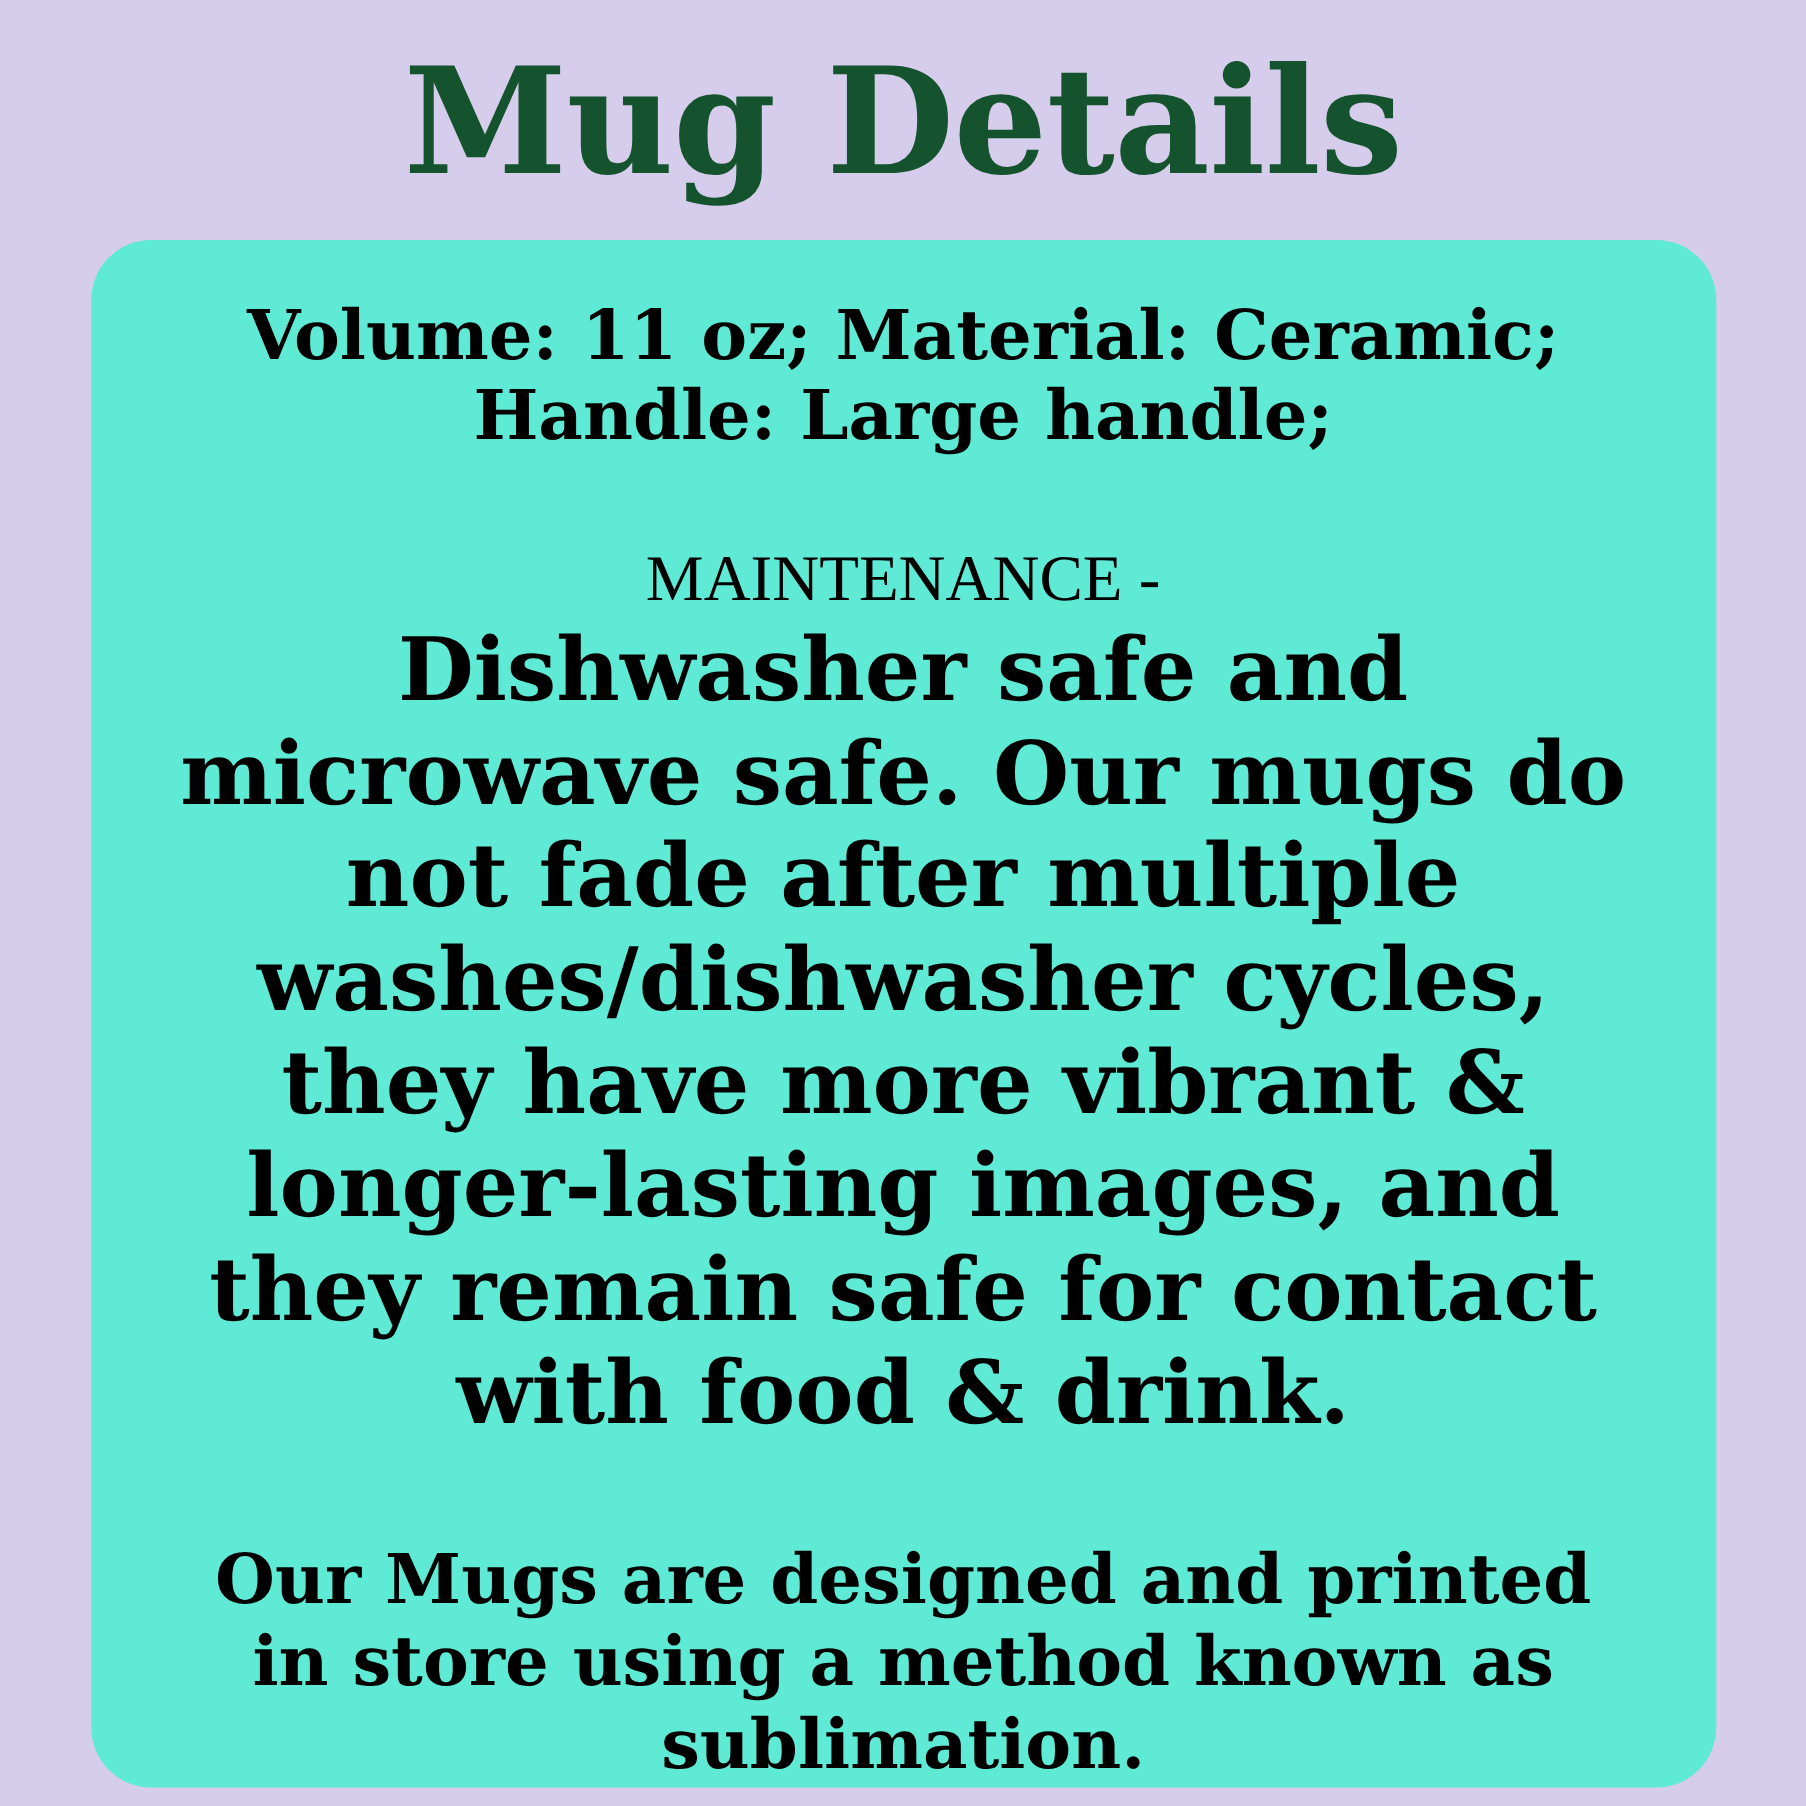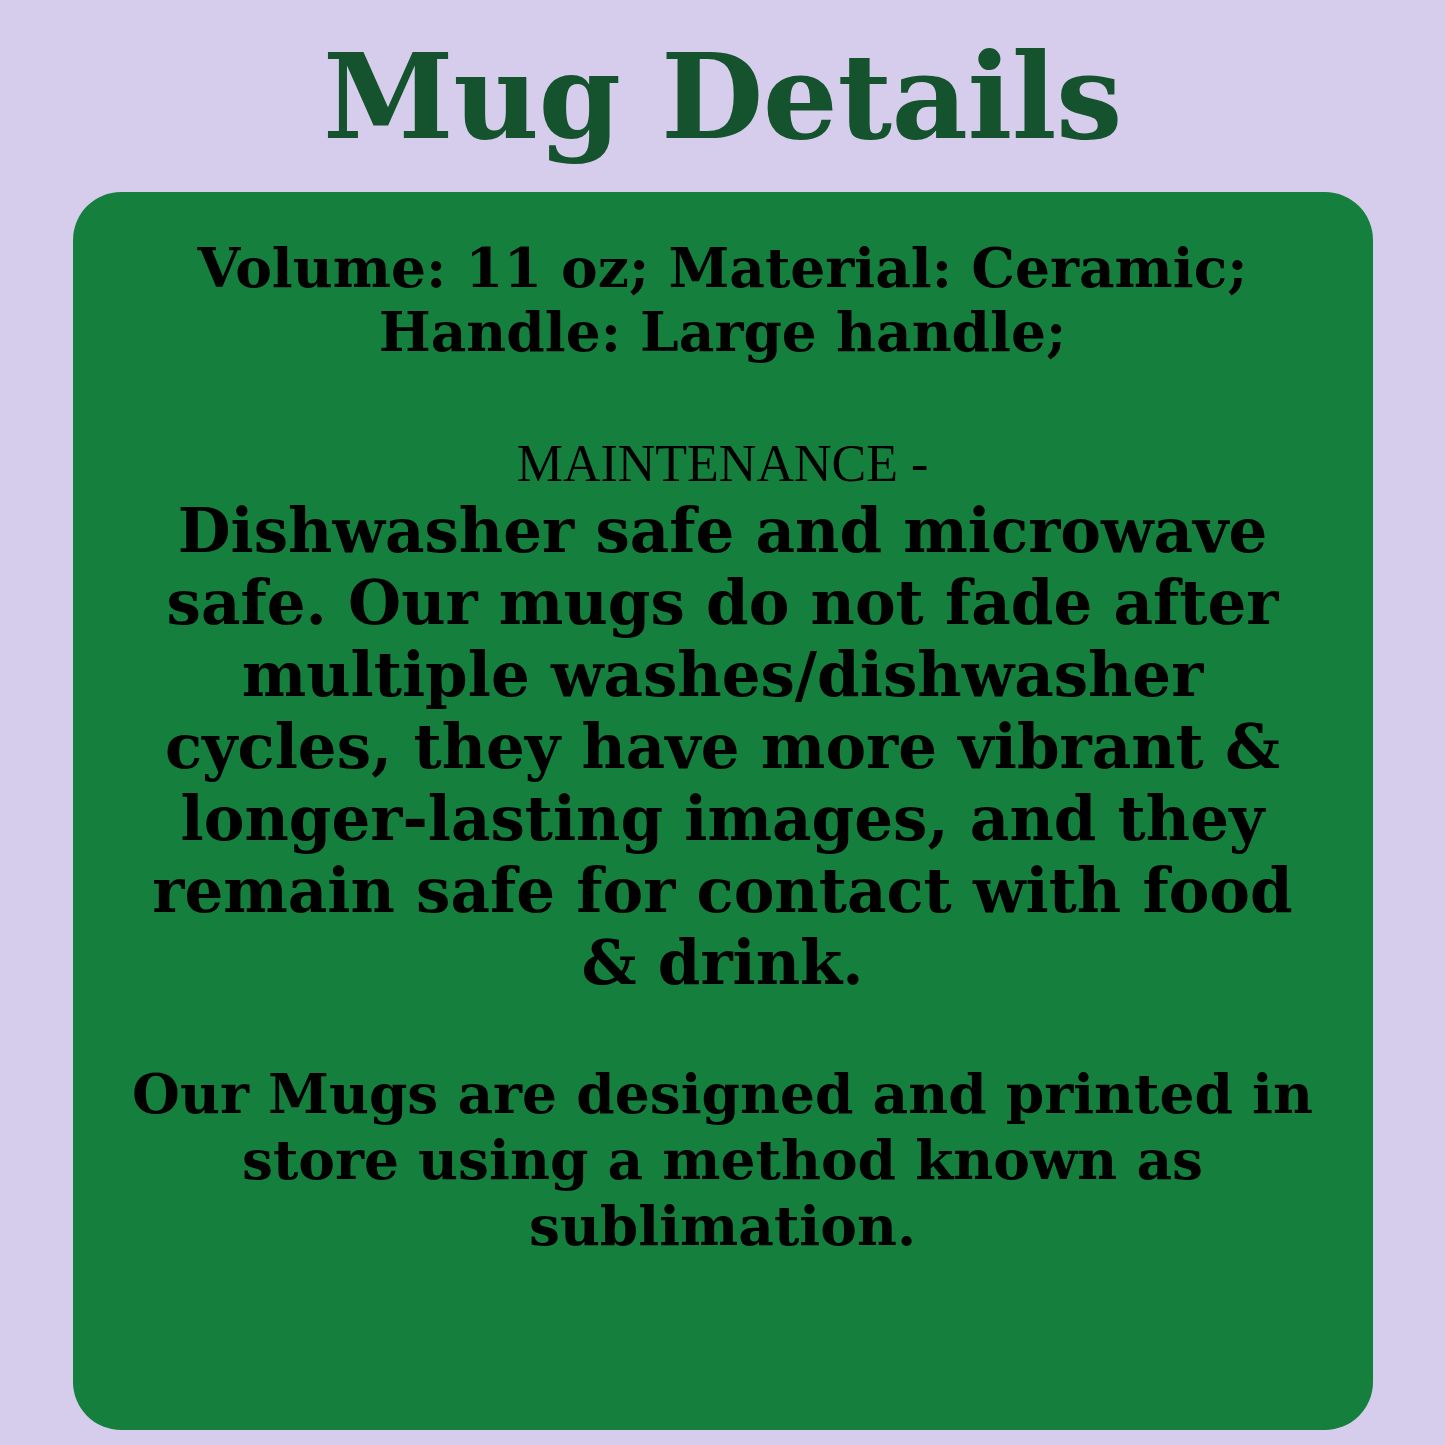--- a/index.html
+++ b/index.html
@@ -31,21 +31,21 @@
     margin-top: 38px;
     margin-bottom: 0;
     letter-spacing: -0.5px;
     text-align: center;
   }
   .card {
     margin-top: 36px;
     width: 1300px;
     height: 1238px;
     box-sizing: border-box;
-    background: #15803d;
+    background: #5eead4;
     border-radius: 48px;
     padding: 44px 56px 0 56px;
     text-align: center;
     overflow: hidden;
   }
   .block {
     font-family: "DejaVu Serif", serif;
     font-weight: bold;
     color: #000000;
     line-height: 1.17;
@@ -57,28 +57,28 @@
   }
   .gap-1 { height: 58px; }
   .maint-head {
     font-size: 52px;
     font-weight: normal;
     font-family: Liberation Serif, serif;
     margin: 0;
     line-height: 1.2;
   }
   .maint-body {
-    font-size: 61px;
+    font-size: 70px;
     margin: 0;
     line-height: 1.18;
   }
   .gap-2 { height: 62px; }
   .sublimation {
     font-size: 55px;
-    margin: 0;
+    margin: 12px;
     line-height: 1.2;
   }
 </style>
 </head>
 <body>
 
 <div class="page">
 
   <h1 class="title">Mug Details</h1>
 

